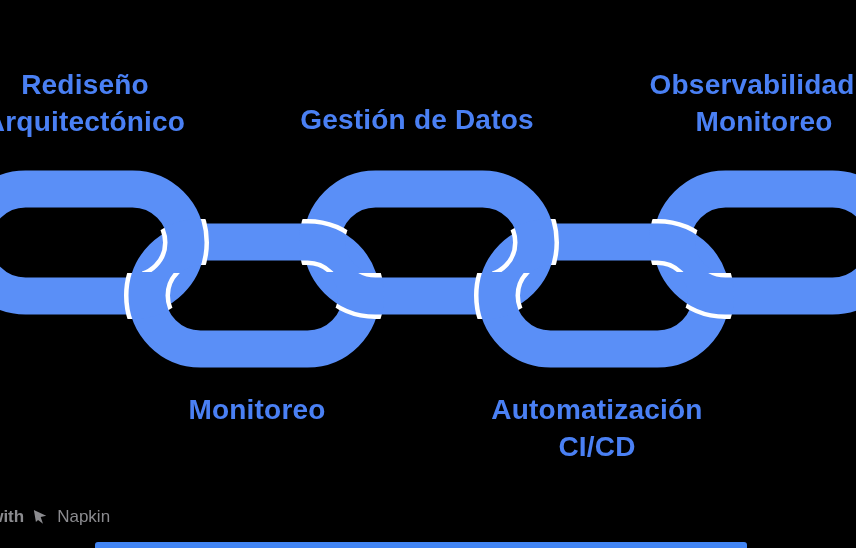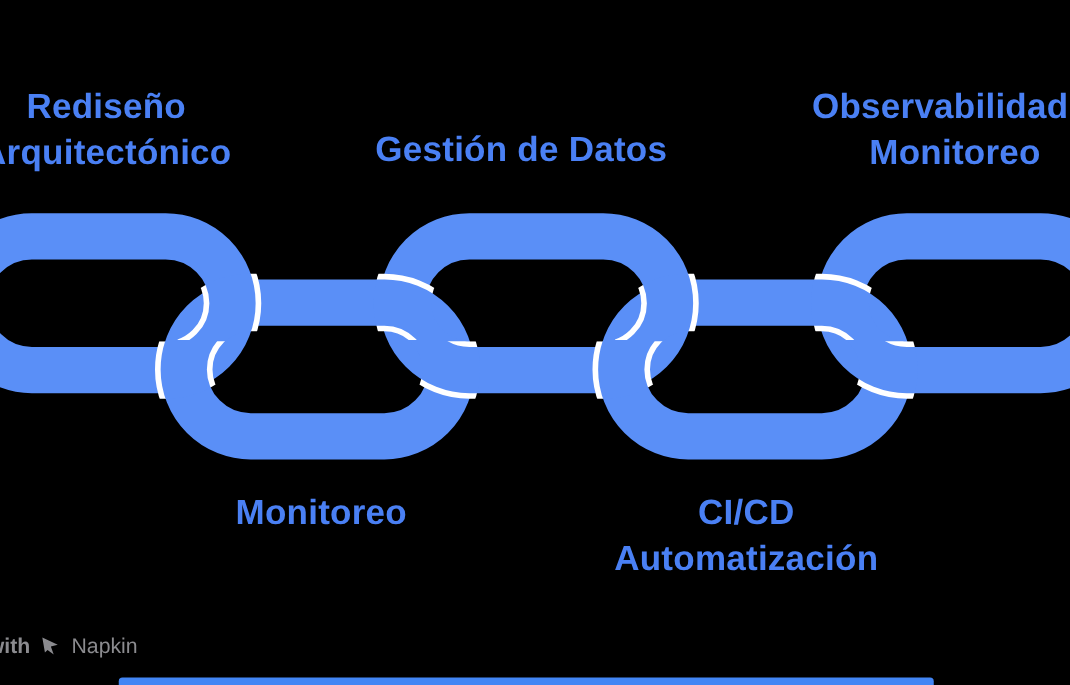--- a/index.html
+++ b/index.html
@@ -144,22 +144,22 @@
 <div class="label" style="left:644px;top:66px;width:240px;">
   <div>Observabilidad y</div>
   <div>Monitoreo</div>
 </div>
 
 <div class="label" style="left:132px;top:391px;width:250px;">
   <div>Monitoreo</div>
 </div>
 
 <div class="label" style="left:467px;top:391px;width:260px;">
+  <div>Automatización</div>
   <div>CI/CD</div>
-  <div>Automatización</div>
 </div>
 
 <div class="watermark">
   <span>Made with</span>
   <svg width="19" height="19" viewBox="0 0 20 20">
     <path fill="#8B8B8F" d="M3 2 L16 8.2 L10.2 9.6 L12.6 16.5 L7.4 12.6 L5.2 14.8 Z"></path>
   </svg>
   <span class="napkin-brand">Napkin</span>
 </div>
 

